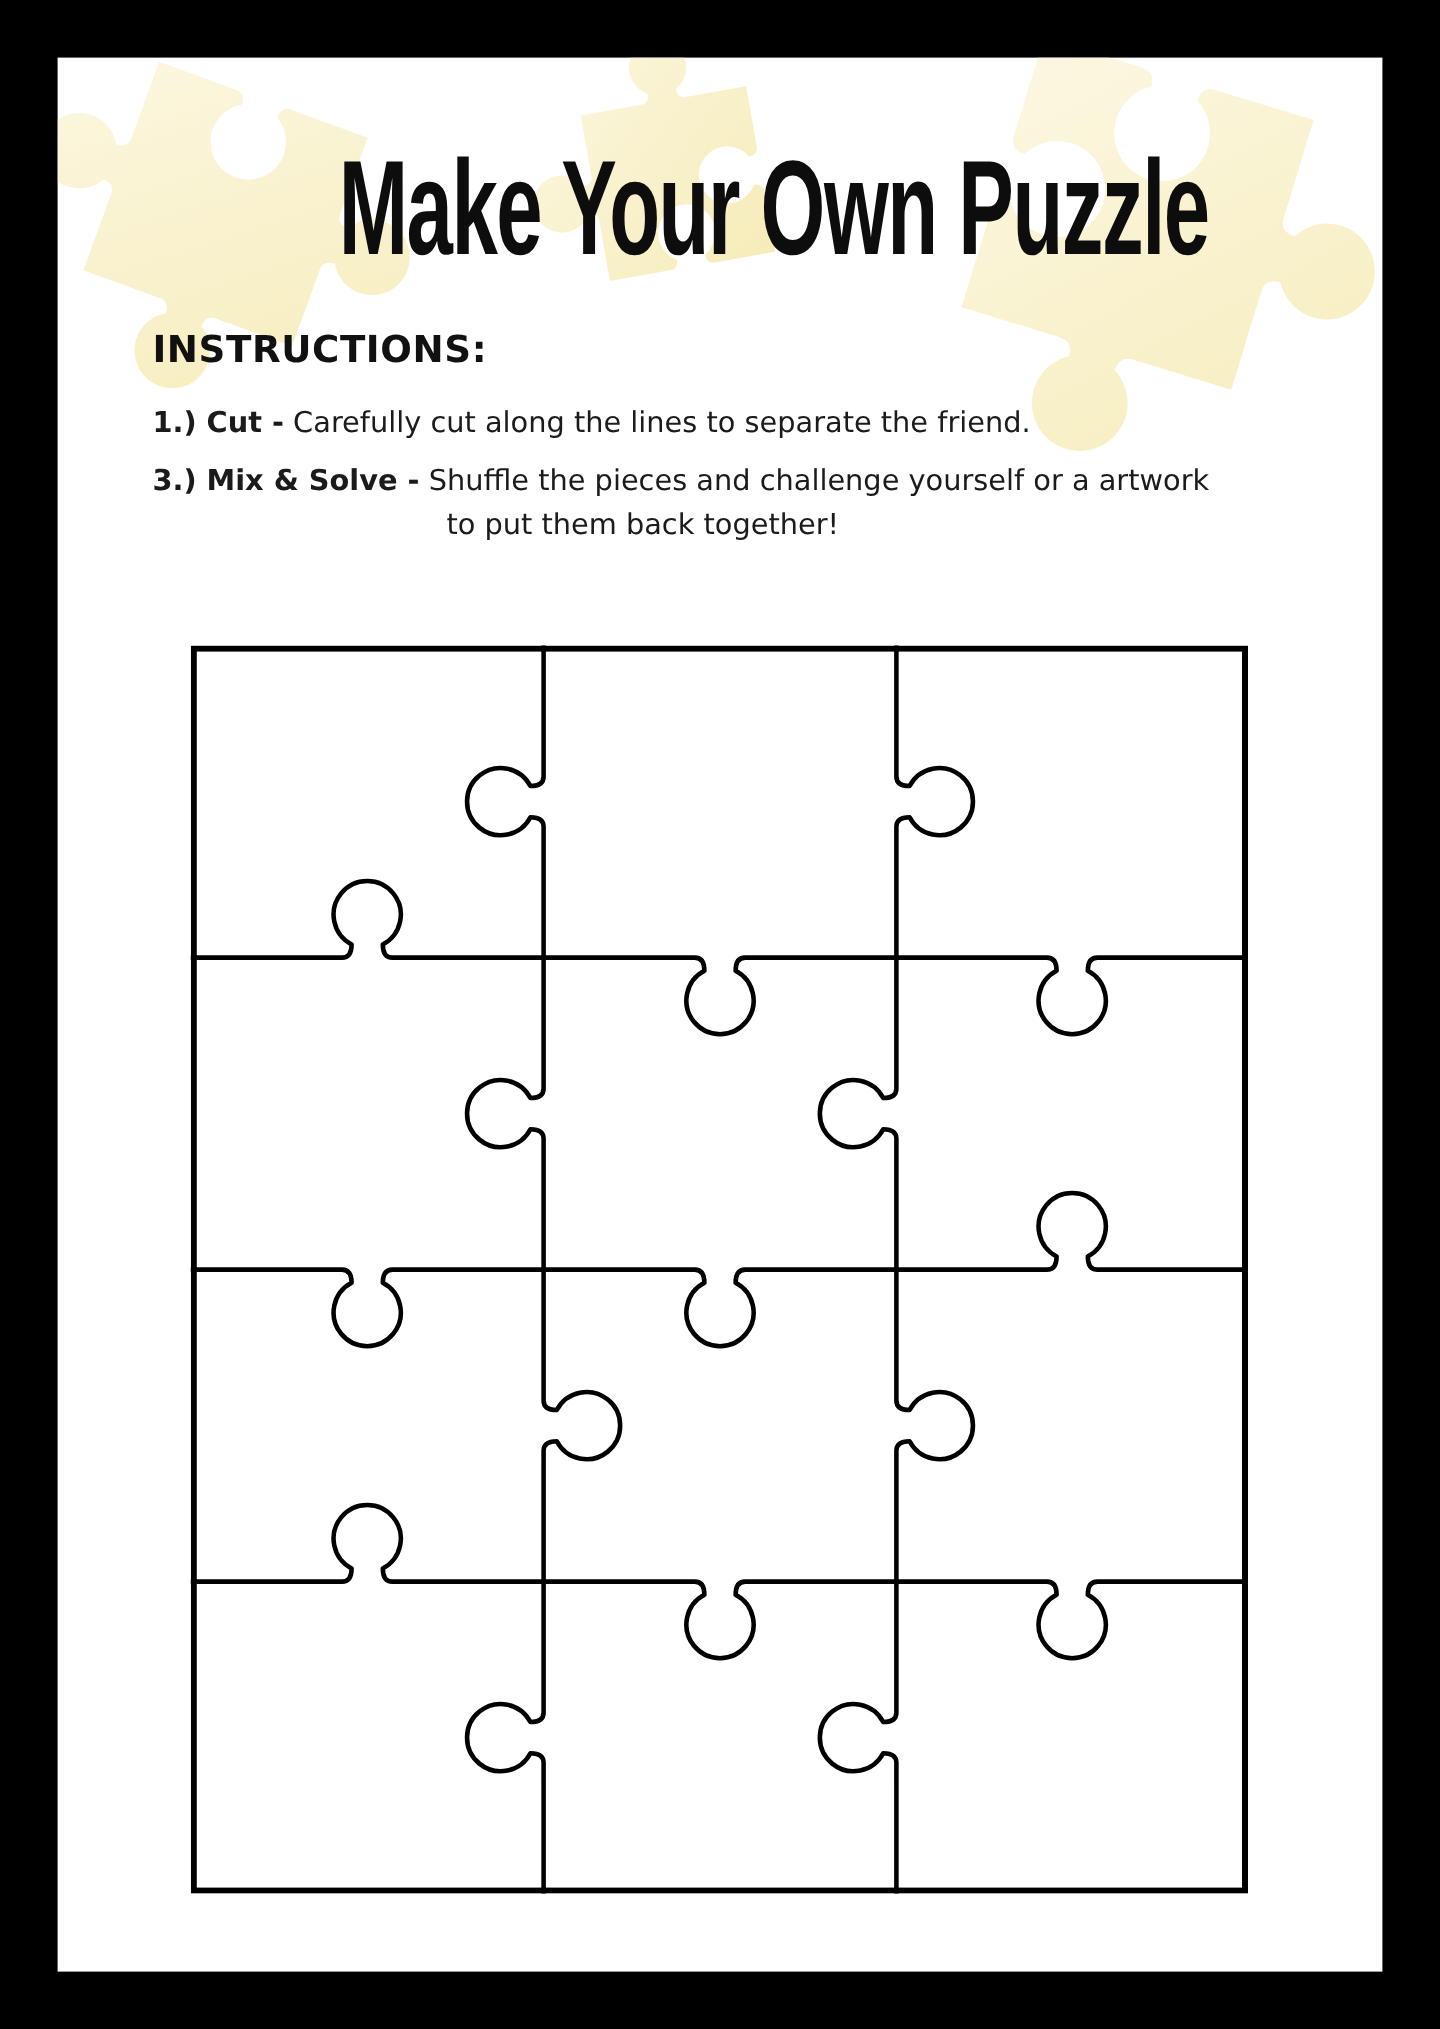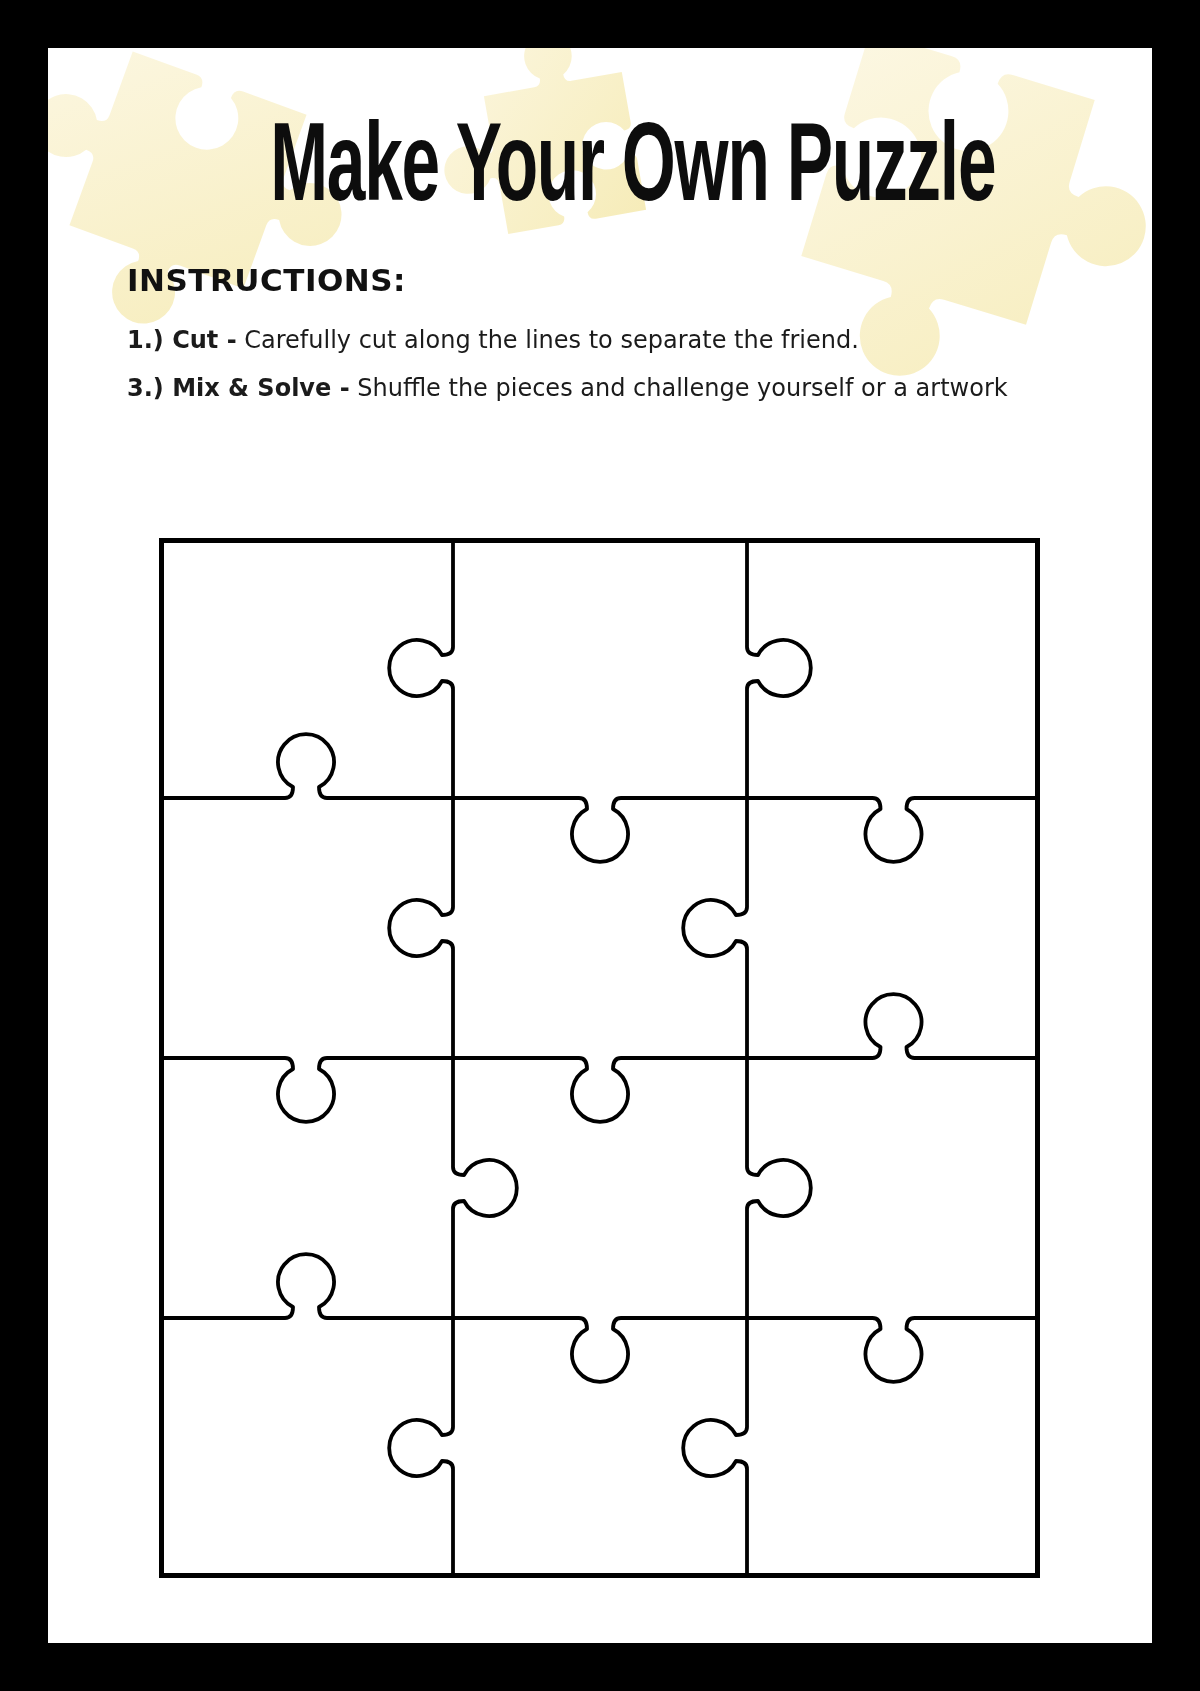--- a/index.html
+++ b/index.html
@@ -12,36 +12,36 @@
   }
   .page{
     position:absolute;left:48px;top:48px;
     width:1104px;height:1595px;
     background:#ffffff;
     overflow:hidden;
   }
   .decor{position:absolute;left:0;top:0;pointer-events:none;}
   .title{
     position:absolute;top:50px;left:0;width:100%;
-    margin:0;
+    margin:12px;
   }
   .title-inner{
     display:inline-block;
     font-family:"Liberation Sans",sans-serif;
     font-weight:bold;
     font-size:112px;
     line-height:1.15;
     letter-spacing:-2px;
     transform:scaleX(0.62);
     transform-origin:center;
     color:#0d0d0d;
     white-space:nowrap;
   }
   .instructions{
-    position:absolute;left:79px;top:212px;width:1010px;
+    position:absolute;left:79px;top:224px;width:1010px;
     color:#1b1b1b;
   }
   .ins-heading{
     font-weight:bold;
     font-size:31px;
     line-height:40px;
     letter-spacing:0.5px;
     margin-bottom:22px;
     color:#111111;
   }
@@ -76,20 +76,21 @@
         <path d="M -117.5 -117.5L -31.725 -117.5 Q -19.975 -117.5 -19.975 -104.575 A 39.95 39.95 0 1 0 19.975 -104.575 Q 19.975 -117.5 31.725 -117.5 L 117.5 -117.5L 117.5 -31.725 Q 117.5 -19.975 130.425 -19.975 A 39.95 39.95 0 1 1 130.425 19.975 Q 117.5 19.975 117.5 31.725 L 117.5 117.5L 31.725 117.5 Q 19.975 117.5 19.975 130.425 A 39.95 39.95 0 1 1 -19.975 130.425 Q -19.975 117.5 -31.725 117.5 L -117.5 117.5L -117.5 31.725 Q -117.5 19.975 -104.575 19.975 A 39.95 39.95 0 1 0 -104.575 -19.975 Q -117.5 -19.975 -117.5 -31.725 L -117.5 -117.5 Z" transform="translate(900 130) rotate(17)" fill="url(#pieceGrad)"></path>
       </g>
   </svg>
 
   <h1 class="title"><span class="title-inner">Make Your Own Puzzle</span></h1>
 
   <div class="instructions">
     <div class="ins-heading">INSTRUCTIONS:</div>
     <div class="item"><b>1.) Cut -</b><span>  Carefully cut along the lines to separate the friend.</span></div>
     <div class="item"><b>3.) Mix &amp; Solve -</b><span> Shuffle the pieces and challenge yourself or a artwork</span>
+      <div class="wrap2">to put them back together!</div>
     </div>
   </div>
 
   <svg class="grid" width="881" height="1040" viewBox="0 0 881 1040">
     <g id="grid-lines">
         <rect x="2.5" y="2.5" width="876" height="1035" fill="none" stroke="#000000" stroke-width="5"></rect>
         <path d="M 294 0L 294 109 Q 294 117 283 117 A 28 28 0 1 0 283 143 Q 294 143 294 151 L 294 260L 294 369 Q 294 377 283 377 A 28 28 0 1 0 283 403 Q 294 403 294 411 L 294 520L 294 629 Q 294 637 305 637 A 28 28 0 1 1 305 663 Q 294 663 294 671 L 294 780L 294 889 Q 294 897 283 897 A 28 28 0 1 0 283 923 Q 294 923 294 931 L 294 1040" fill="none" stroke="#000000" stroke-width="3.8" stroke-linejoin="round" stroke-linecap="round"></path>
         <path d="M 588 0L 588 109 Q 588 117 599 117 A 28 28 0 1 1 599 143 Q 588 143 588 151 L 588 260L 588 369 Q 588 377 577 377 A 28 28 0 1 0 577 403 Q 588 403 588 411 L 588 520L 588 629 Q 588 637 599 637 A 28 28 0 1 1 599 663 Q 588 663 588 671 L 588 780L 588 889 Q 588 897 577 897 A 28 28 0 1 0 577 923 Q 588 923 588 931 L 588 1040" fill="none" stroke="#000000" stroke-width="3.8" stroke-linejoin="round" stroke-linecap="round"></path>
         <path d="M 0 260L 126 260 Q 134 260 134 249 A 28 28 0 1 1 160 249 Q 160 260 168 260 L 294 260L 420 260 Q 428 260 428 271 A 28 28 0 1 0 454 271 Q 454 260 462 260 L 588 260L 713.5 260 Q 721.5 260 721.5 271 A 28 28 0 1 0 747.5 271 Q 747.5 260 755.5 260 L 881 260" fill="none" stroke="#000000" stroke-width="3.8" stroke-linejoin="round" stroke-linecap="round"></path>
         <path d="M 0 520L 126 520 Q 134 520 134 531 A 28 28 0 1 0 160 531 Q 160 520 168 520 L 294 520L 420 520 Q 428 520 428 531 A 28 28 0 1 0 454 531 Q 454 520 462 520 L 588 520L 713.5 520 Q 721.5 520 721.5 509 A 28 28 0 1 1 747.5 509 Q 747.5 520 755.5 520 L 881 520" fill="none" stroke="#000000" stroke-width="3.8" stroke-linejoin="round" stroke-linecap="round"></path>

